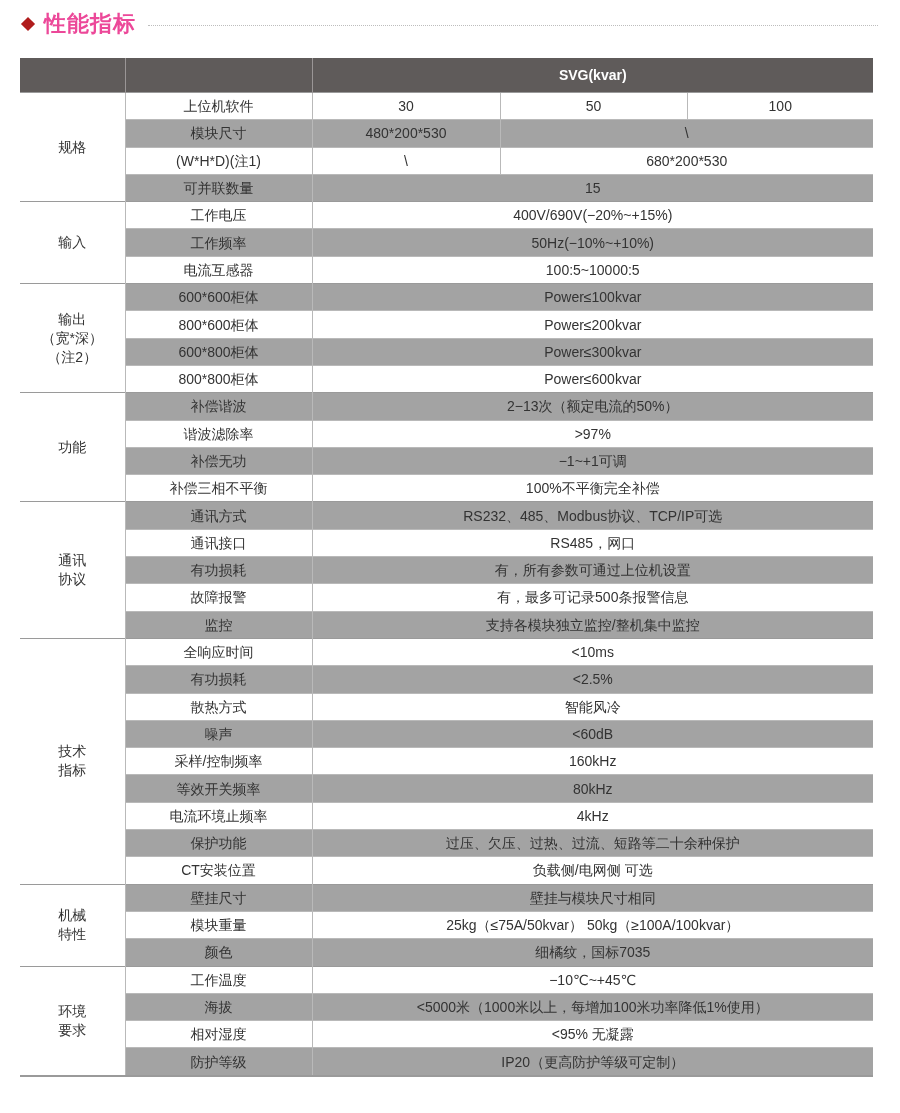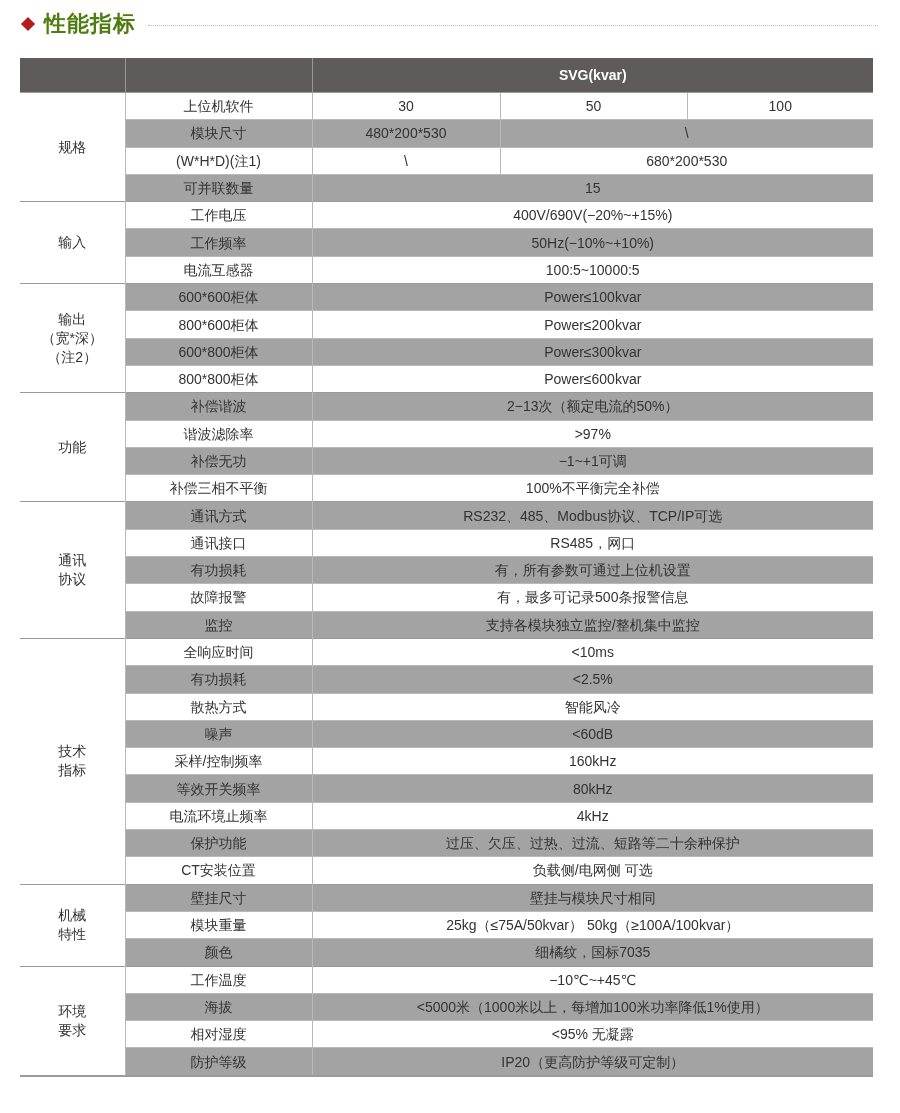--- a/index.html
+++ b/index.html
@@ -2,21 +2,21 @@
 <html><head>
 <meta charset="utf-8">
 <style>
   html, body { margin:0; padding:0; background:#ffffff; }
   body { width:900px; height:1113px; position:relative; overflow:hidden;
          font-family:"Liberation Sans","DejaVu Sans",sans-serif; color:#333333; }
   .title-bar { position:absolute; left:18px; top:8px; width:860px; height:32px; }
   .diamond { position:absolute; left:5px; top:11px; width:10px; height:10px;
              background:#b01c1c; transform:rotate(45deg); }
   .title-text { position:absolute; left:26px; top:1px; font-size:22px; font-weight:bold;
-                color:#4d7c0f; line-height:30px; letter-spacing:1px; }
+                color:#ec4899; line-height:30px; letter-spacing:1px; }
   .title-dots { position:absolute; left:130px; right:0; top:17px;
                 border-top:1px dotted #bdbdbd; }
 
   table.spec { position:absolute; left:20px; top:58px; width:853px;
                border-collapse:collapse; table-layout:fixed; font-size:14px; }
   table.spec td, table.spec th { text-align:center; vertical-align:middle; padding:0;
                height:26.3px; line-height:16px; }
   table.spec thead th { background:#5f5b5a; color:#ffffff; font-weight:bold;
                height:34px; border-left:1px solid #9a9696; font-size:14px; }
   table.spec thead th:first-child { border-left:none; }

